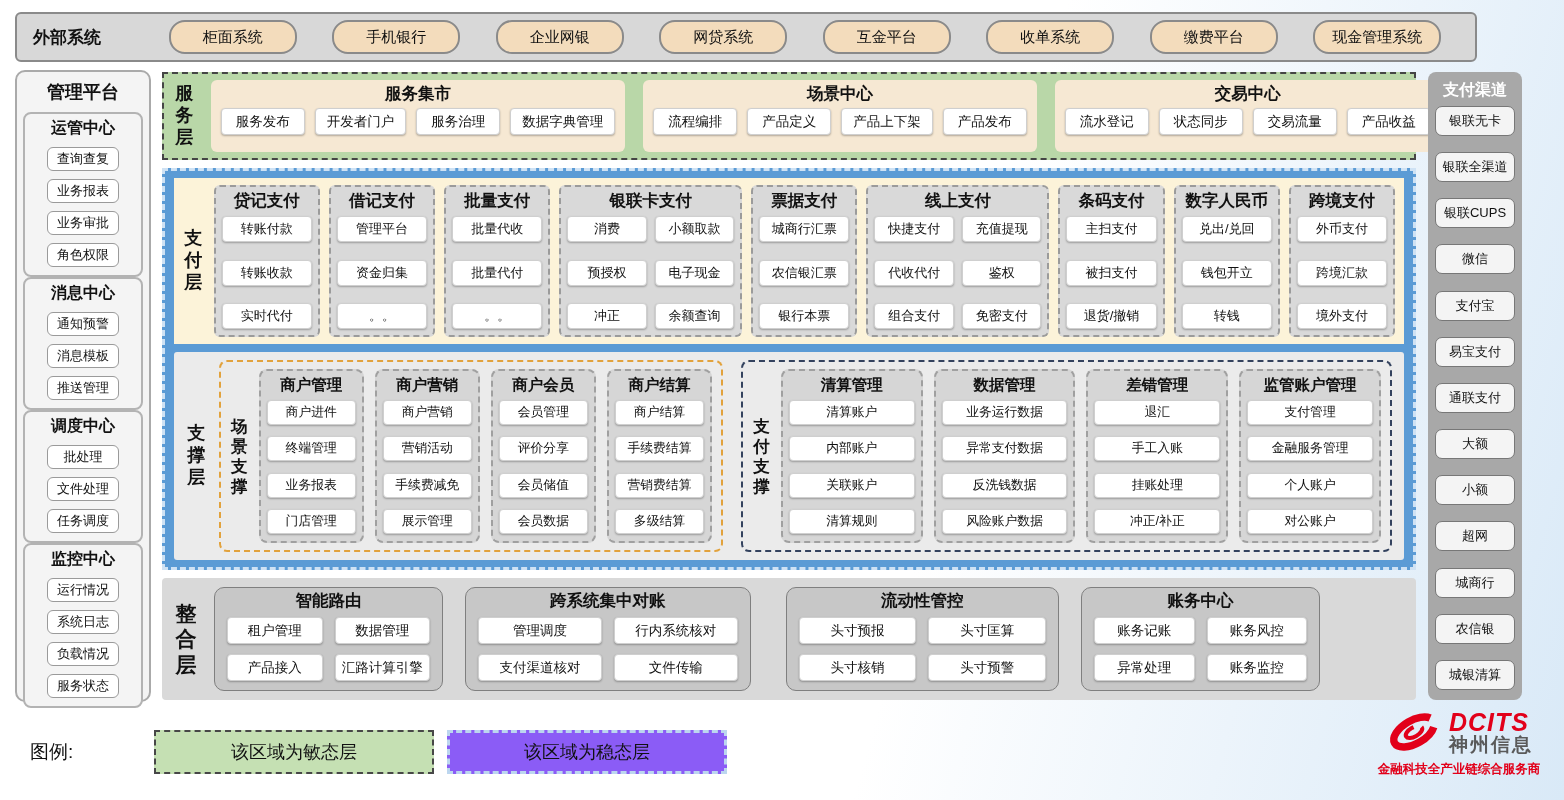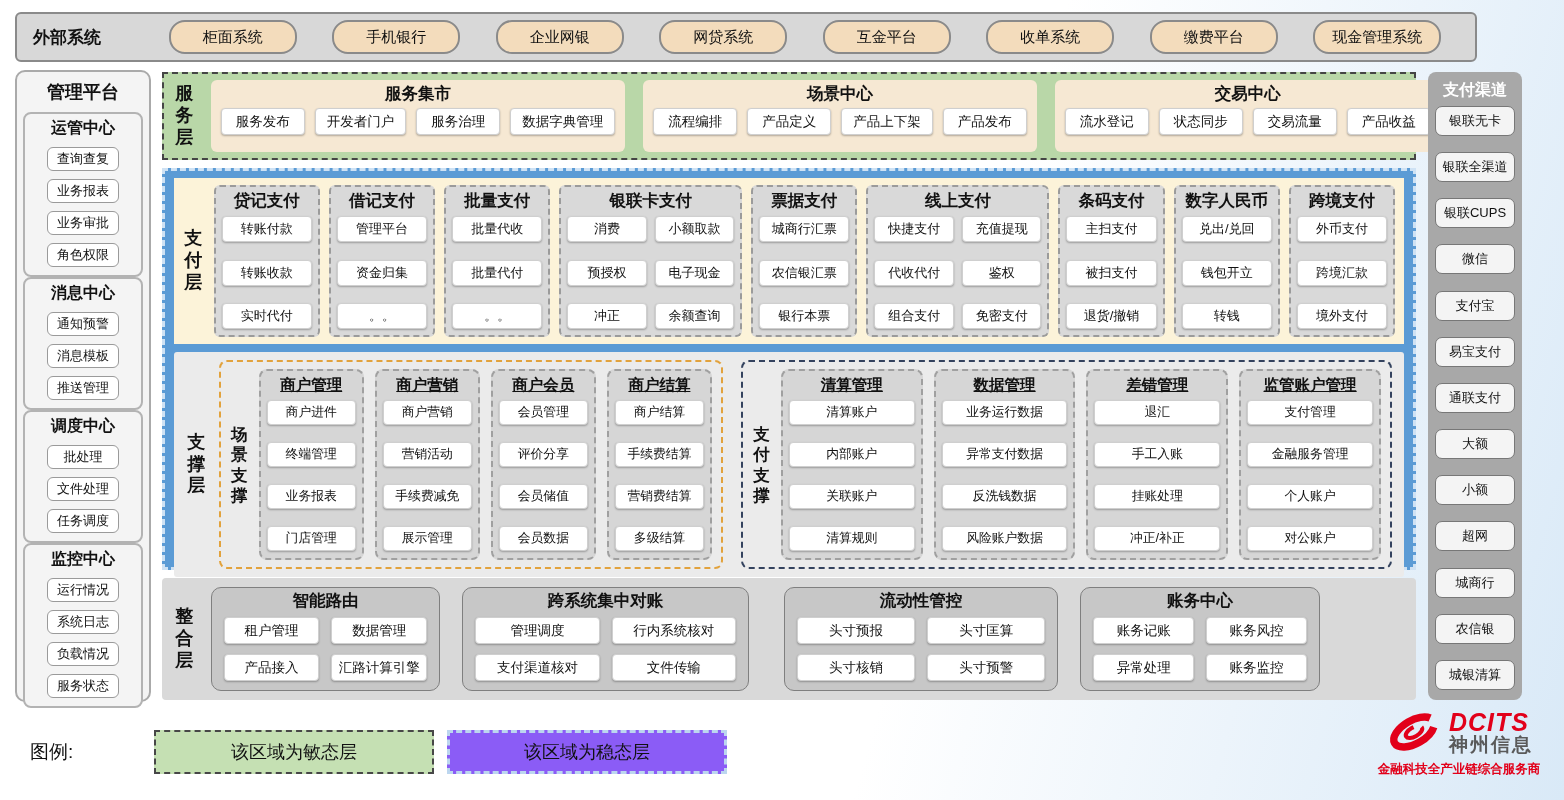--- a/index.html
+++ b/index.html
@@ -103,30 +103,30 @@
   .sup-region{
     border:2px dashed #888; border-radius:8px; display:flex; gap:10px; padding:7px 9px;
   }
   .sup-region[data-accent="orange"]{ border-color:#e2a23c; flex:460; }
   .sup-region[data-accent="navy"]{ border-color:#33425e; flex:600; }
   .sup-region .vlabel{ font-size:16.5px; }
   .sup-col{
     flex:1; background:#d6d6d6; border:2px dashed #a0a0a0; border-radius:8px;
     padding:4px 6px 7px; display:flex; flex-direction:column;
   }
-  .sup-col-title{ font-weight:bold; font-size:15.5px; text-align:center; height:25px; white-space:nowrap;text-decoration:underline; }
-  .sup-items{ flex:1; display:grid; grid-template-columns:1fr; gap:17px; align-content:space-between; }
+  .sup-col-title{ font-weight:bold; font-size:15.5px; text-align:center; height:25px; white-space:nowrap; }
+  .sup-items{ flex:1; display:grid; grid-template-columns:1fr; gap:0; align-content:space-between; }
   .sup-items .wbtn{ height:25px; font-size:12.8px; }
 
   
   .intg{
     position:absolute; left:162px; top:578px; width:1254px; height:122px;
     background:#d9d9d9; border-radius:4px; display:flex; gap:16px; padding:9px 96px 9px 12px;
   }
-  .intg .vlabel{ font-size:18px; }
+  .intg .vlabel{ font-size:21px; }
   .intg-group{
     background:#c7c7c7; border:1.5px solid #7f7f7f; border-radius:10px;
     padding:2px 12px 8px; display:flex; flex-direction:column;
   }
   .intg-group:nth-of-type(1){ flex:1.0; }
   .intg-group:nth-of-type(2){ flex:1.28; }
   .intg-group:nth-of-type(3){ flex:1.22;margin-left:13px; }
   .intg-group:nth-of-type(4){ flex:1.05; }
   .intg-group-title{ font-weight:bold; font-size:16.5px; text-align:center; height:27px; white-space:nowrap; }
   .intg-items{ flex:1; display:grid; grid-template-columns:1fr 1fr; gap:9px 12px; }

